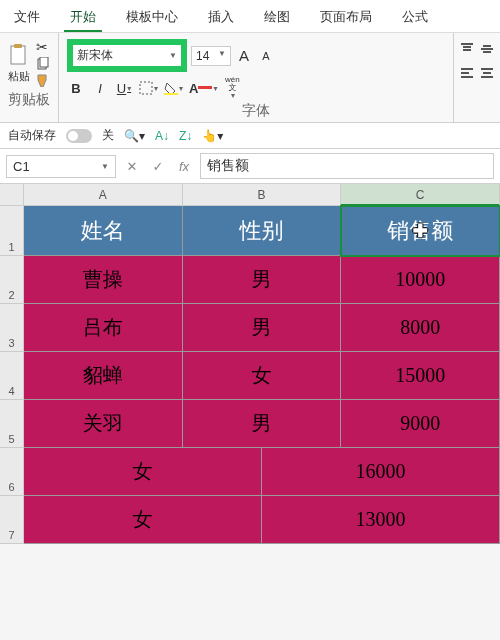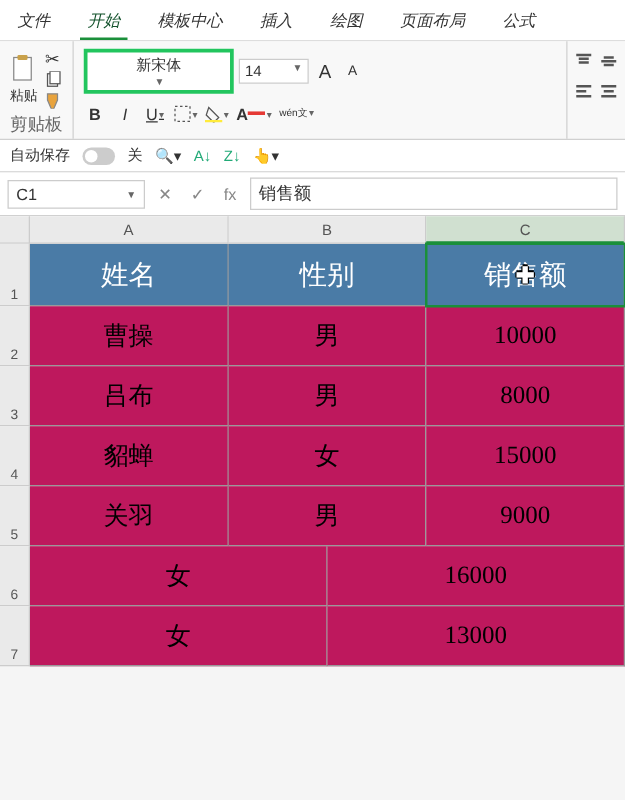--- a/index.html
+++ b/index.html
@@ -1,28 +1,28 @@
 <!DOCTYPE html>
 <html><head>
 <meta charset="utf-8">
 <style>
 *{box-sizing:border-box;margin:0;padding:0;font-family:"Microsoft YaHei",SimSun,sans-serif;}
 body{background:#f5f5f5;width:500px;height:640px;overflow:hidden;font-size:13px;color:#333;}
 .menubar{display:flex;gap:18px;padding:4px 8px 0;background:#fff;border-bottom:1px solid #ddd;}
-.menubar span{padding:4px 6px;cursor:pointer;font-style:italic;}
+.menubar span{padding:4px 6px;cursor:pointer;}
 .menubar .active{color:#14532d;border-bottom:2px solid #1a8f3a;font-weight:500;}
 .ribbon{display:flex;background:#f8f8f8;border-bottom:1px solid #d0d0d0;}
 .rgroup{border-right:1px solid #d0d0d0;padding:6px 8px 2px;display:flex;flex-direction:column;}
 .rgroup .label{text-align:center;font-size:14px;color:#666;margin-top:4px;}
 .clip-top{display:flex;gap:6px;align-items:center;}
 .clip-icons{display:flex;flex-direction:column;gap:2px;font-size:14px;}
 .paste-btn{display:flex;flex-direction:column;align-items:flex-end;font-size:11px;gap:2px;}
 .font-top{display:flex;gap:4px;align-items:center;margin-bottom:6px;}
-.font-sel{border:3px solid #22c55e;background:#fff;padding:2px 4px;font-size:12px;width:120px;display:flex;justify-content:space-between;align-items:center;flex-direction:column;}
-.size-sel{border:1px solid #ccc;background:#fff;padding:2px 4px;font-size:12px;width:56px;display:flex;justify-content:space-between;}
+.font-sel{border:6px solid #22c55e;background:#fff;padding:2px 4px;font-size:12px;width:120px;display:flex;justify-content:space-between;align-items:center;}
+.size-sel{border:1px solid #ccc;background:#fff;padding:2px 4px;font-size:12px;width:40px;display:flex;justify-content:space-between;}
 .font-bot{display:flex;gap:6px;align-items:center;}
 .fbtn{min-width:18px;height:20px;display:flex;align-items:center;justify-content:center;font-size:13px;cursor:pointer;}
 .underline{text-decoration:underline;}
 .dd{font-size:8px;margin-left:1px;color:#666;}
 .align-col{display:flex;flex-direction:column;gap:4px;padding:6px 4px;}
 .align-row{display:flex;gap:2px;}
 .toolbar2{display:flex;align-items:center;gap:10px;padding:4px 8px;background:#fff;border-bottom:1px solid #d0d0d0;font-size:12px;}
 .toggle{width:26px;height:14px;border-radius:7px;background:#ccc;position:relative;}
 .toggle::after{content:"";position:absolute;width:10px;height:10px;background:#fff;border-radius:50%;top:2px;left:2px;}
 .fbar{display:flex;align-items:center;padding:4px 6px;background:#fff;border-bottom:1px solid #d0d0d0;gap:6px;}
@@ -122,26 +122,27 @@
           </svg>
           <span class="dd">▾</span>
         </div>
       <div class="fbtn">
           <span style="color:#333;font-weight:bold">A</span>
           <svg width="14" height="3" style="position:relative;top:-1px">
             <rect width="14" height="3" fill="#e53935"></rect>
           </svg>
           <span class="dd">▾</span>
         </div>
-      <div class="fbtn" style="flex-direction:row;font-size:8px;line-height:8px">
+      <div class="fbtn" style="flex-direction:column;font-size:8px;line-height:8px">
           <span>wén</span>
           <span>文</span>
           <span class="dd">▾</span>
         </div>
     </div>
+    <div class="label">字体</div>
   </div>
 
   <div class="align-col">
     <div class="align-row">
       <div class="fbtn">
           <svg width="14" height="14">
             <rect x="1" y="1" width="12" height="2" fill="#555"></rect>
             <rect x="3" y="4" width="8" height="2" fill="#555"></rect>
             <rect x="3" y="7" width="8" height="2" fill="#555"></rect>
           </svg>
@@ -183,21 +184,21 @@
   <span>👆▾</span>
 </div>
 
 <div class="fbar">
   <div class="namebox">
       <span>C1</span>
       <span class="dd">▼</span>
     </div>
   <div class="fx-btn">✕</div>
   <div class="fx-btn">✓</div>
-  <div class="fx-btn" style="">fx</div>
+  <div class="fx-btn" style="font-style:italic">fx</div>
   <div class="fx-input">销售额</div>
 </div>
 
 <div class="sheet">
   <div class="rowhdrs">
     <div class="corner"></div>
     <div class="rh h1">1</div>
     <div class="rh hd">2</div>
     <div class="rh hd">3</div>
     <div class="rh hd">4</div>

